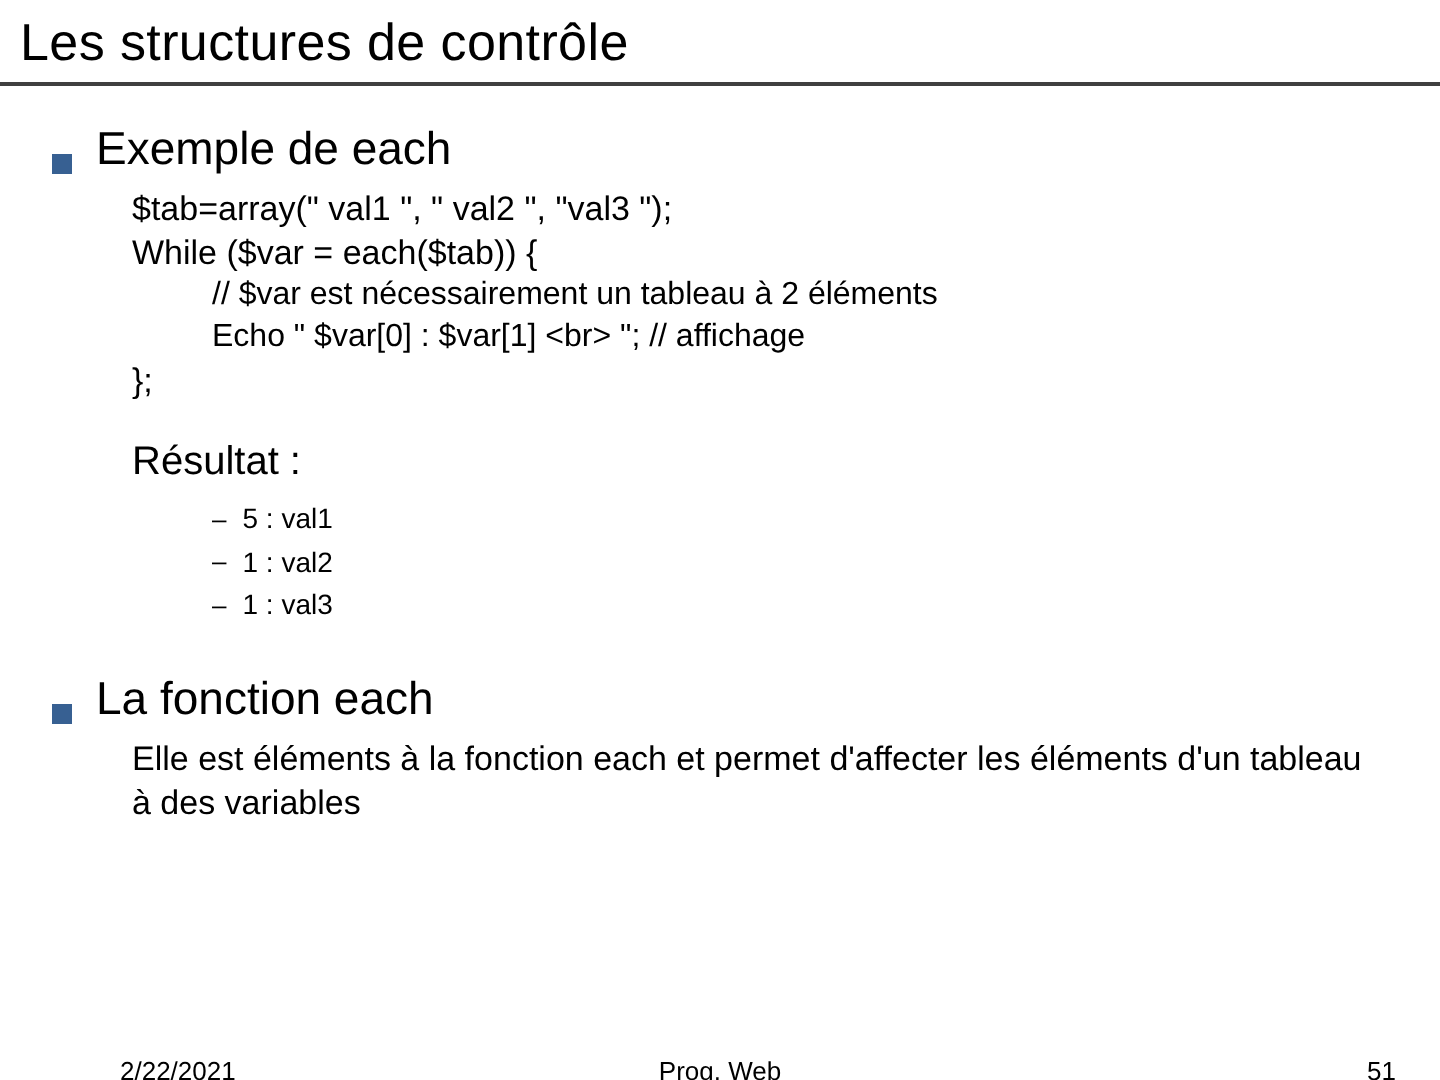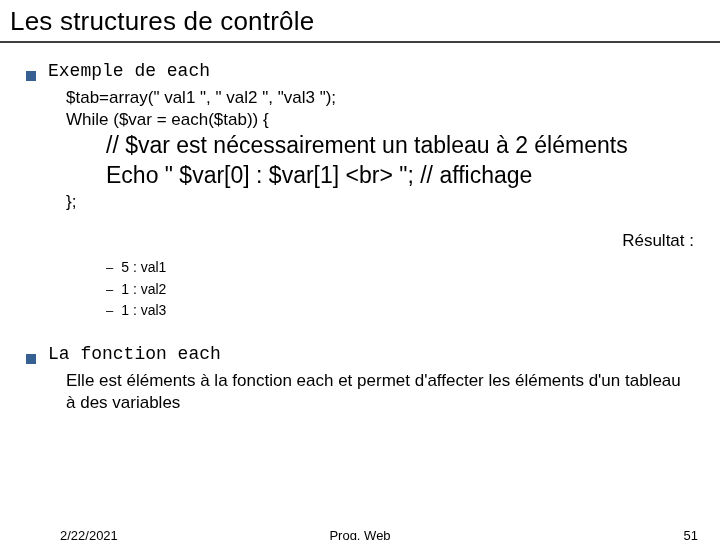--- a/index.html
+++ b/index.html
@@ -41,39 +41,37 @@
   .sq-bullet {
     width: 10px;
     height: 10px;
     background: #376092;
     margin-right: 12px;
     flex: 0 0 auto;
     position: relative;
     top: 5px;
   }
   .lvl1-text {
-    font-size: 18px;
-    font-family: Liberation Mono, monospace;
+    font-size: 23px;
   }
   .lvl2 {
     margin-left: 40px;
     font-size: 17px;
     line-height: 1.3;
   }
   .lvl3 {
     margin-left: 80px;
-    font-size: 23px;
+    font-size: 16px;
     line-height: 1.3;
   }
   .lvl3-label {
     margin-left: 40px;
-    font-size: 17px;
+    font-size: 20px;
     margin-top: 18px;
     margin-bottom: 6px;
-    text-align: right;
   }
   .result-row {
     display: flex;
     align-items: center;
     margin-left: 80px;
     font-size: 14px;
     line-height: 1.55;
   }
   .dash {
     font-size: 13px;

